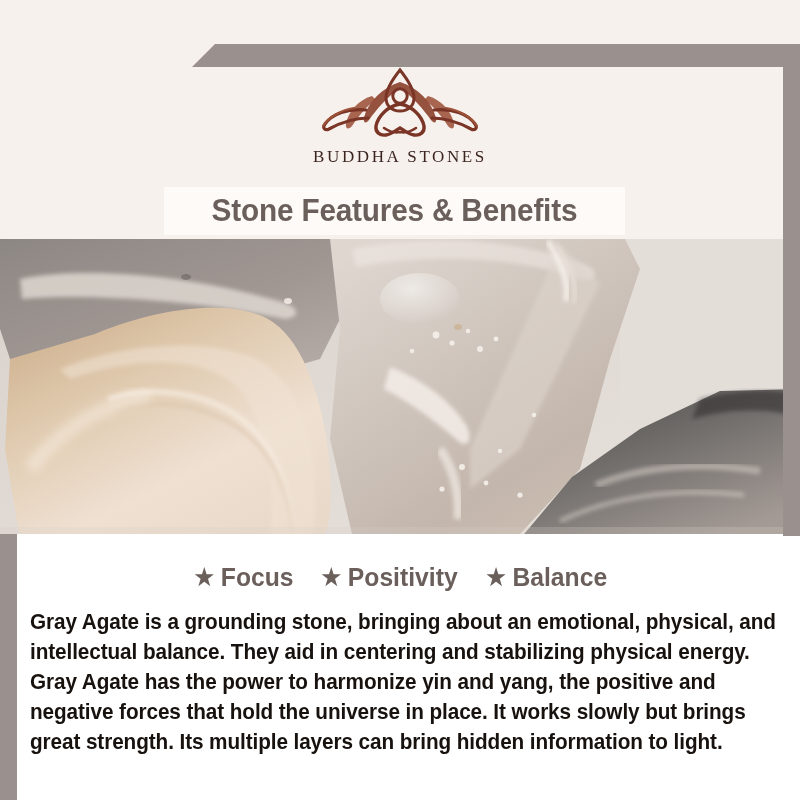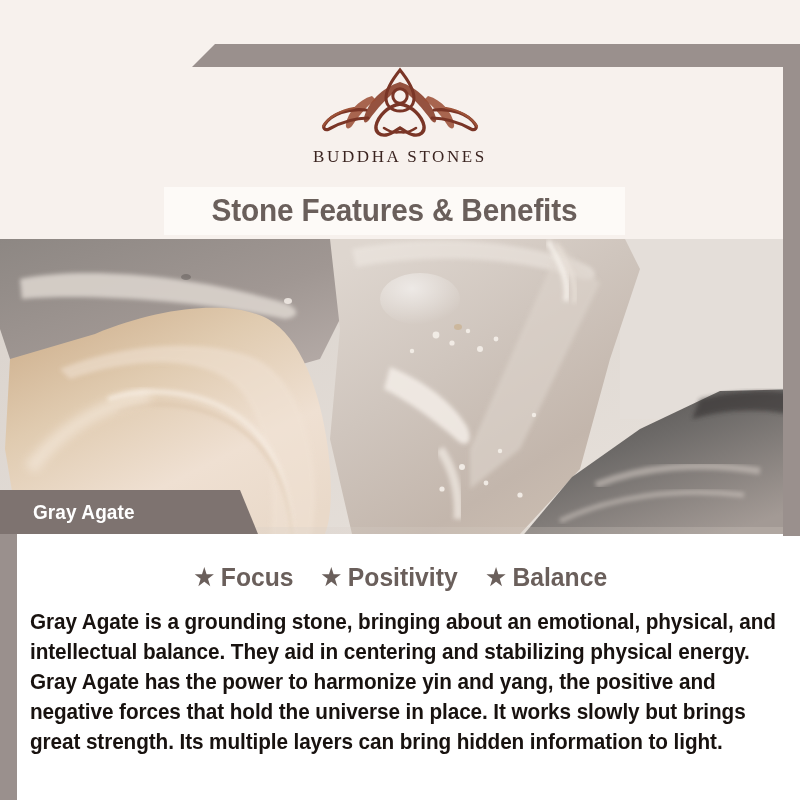--- a/index.html
+++ b/index.html
@@ -280,23 +280,20 @@
 
       <path d="M322 300 L352 295 L360 300 Z" fill="#e8ddd2"></path>
       <rect x="0" y="288" width="800" height="7" fill="#d7cec8" opacity="0.25"></rect>
     </svg>
   </div>
 
   <div class="title-banner">
     <span class="title-text">Stone Features &amp; Benefits</span>
   </div>
 
-  <div class="stone-label">
-    <span class="stone-label-text">Gray Agate</span>
-  </div>
 
   <div class="content">
     <div class="content-inner">
 
       <div class="benefits">
         <span class="benefit">
           <span class="star">★</span>
           <span>Focus</span>
         </span>
         <span class="benefit">

